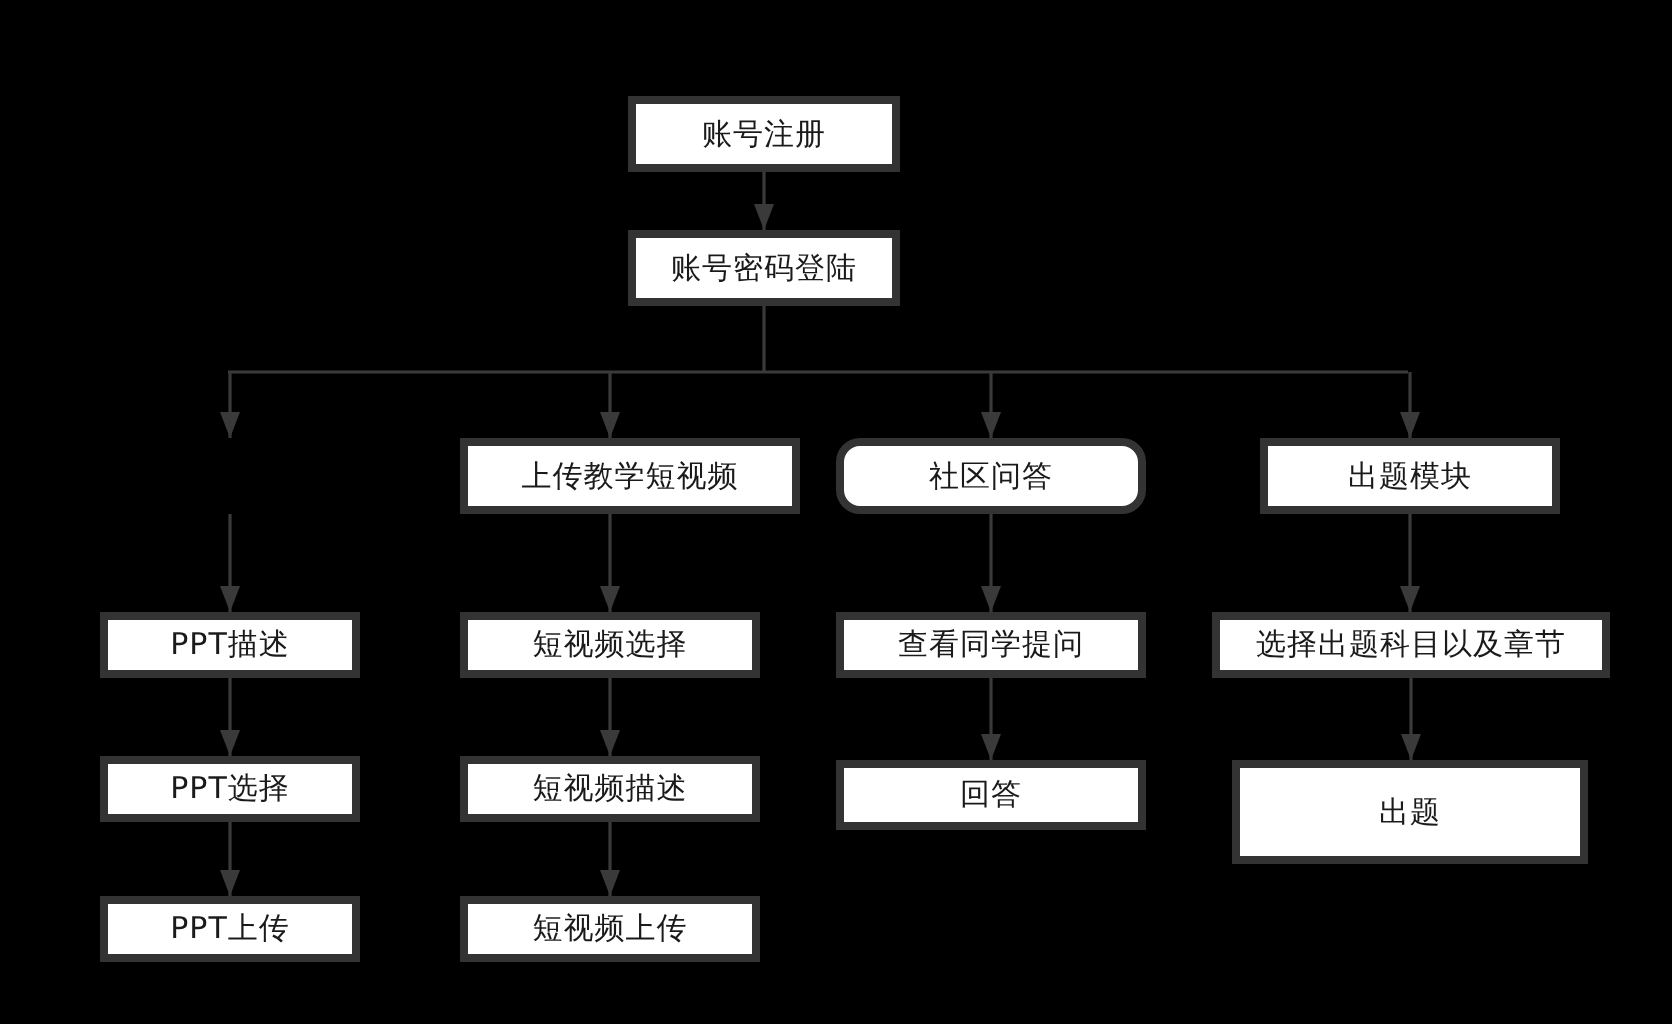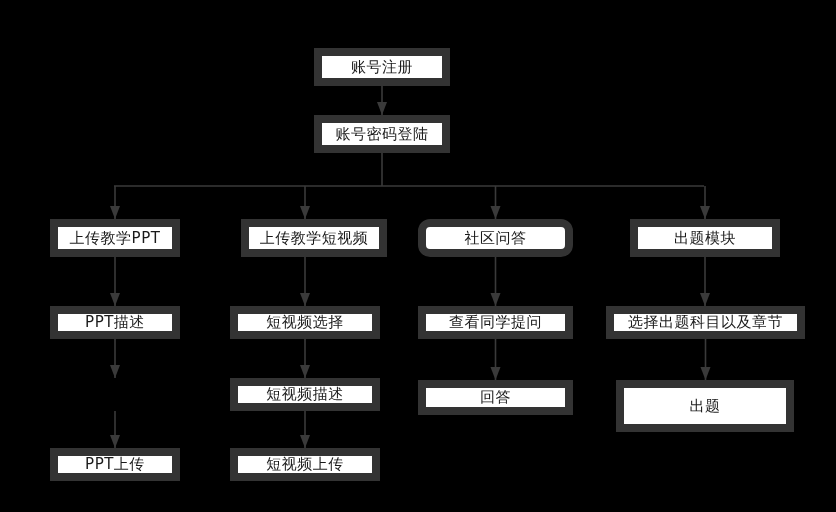--- a/index.html
+++ b/index.html
@@ -24,21 +24,21 @@
     left: 0;
     top: 0;
     width: 836px;
     height: 512px;
     pointer-events: none;
   }
   .node {
     position: absolute;
     box-sizing: border-box;
     background: #ffffff;
-    border: 8px solid #14b8a6;
+    border: 4px solid #14b8a6;
     color: #1a1a1a;
     display: flex;
     align-items: center;
     justify-content: center;
     font-size: 15px;
     line-height: 1;
     letter-spacing: 0.5px;
     white-space: nowrap;
     z-index: 2;
   }
@@ -83,44 +83,44 @@
       <polygon points="300,435 310,435 305,448" fill="#3a3a3a"></polygon>
       <line x1="382" y1="153" x2="382" y2="186" stroke="#3a3a3a" stroke-width="1.6"></line>
       <line x1="114" y1="186" x2="704" y2="186" stroke="#3a3a3a" stroke-width="1.6"></line>
     </svg>
 <div class="node" style="left: 314px; top: 48px; width: 136px; height: 38px; background: rgb(255, 255, 255); border-color: rgb(51, 51, 51); color: rgb(26, 26, 26);">
       <span class="node-label">账号注册</span>
     </div>
     <div class="node" style="left: 314px; top: 115px; width: 136px; height: 38px; background: rgb(255, 255, 255); border-color: rgb(51, 51, 51); color: rgb(26, 26, 26);">
       <span class="node-label">账号密码登陆</span>
     </div>
-    <div class="node" style="left: 50px; top: 219px; width: 130px; height: 38px; background: rgb(255, 255, 255); border-color: rgb(51, 51, 51); color: rgb(26, 26, 26);">
-      <span class="node-label">上传教学PPT</span>
-    </div>
-    <div class="node" style="left: 241px; top: 219px; width: 146px; height: 38px; background: rgb(255, 255, 255); border-color: rgb(51, 51, 51); color: rgb(26, 26, 26);">
+    <div class="node" style="left: 230px; top: 219px; width: 170px; height: 38px; background: rgb(255, 255, 255); border-color: rgb(51, 51, 51); color: rgb(26, 26, 26);">
       <span class="node-label">上传教学短视频</span>
     </div>
     <div class="node" style="left: 418px; top: 219px; width: 155px; height: 38px; background: rgb(255, 255, 255); border-color: rgb(51, 51, 51); color: rgb(26, 26, 26); border-radius: 12px;">
       <span class="node-label">社区问答</span>
     </div>
     <div class="node" style="left: 630px; top: 219px; width: 150px; height: 38px; background: rgb(255, 255, 255); border-color: rgb(51, 51, 51); color: rgb(26, 26, 26);">
       <span class="node-label">出题模块</span>
     </div>
     <div class="node" style="left: 50px; top: 306px; width: 130px; height: 33px; background: rgb(255, 255, 255); border-color: rgb(51, 51, 51); color: rgb(26, 26, 26);">
       <span class="node-label">PPT描述</span>
     </div>
     <div class="node" style="left: 230px; top: 306px; width: 150px; height: 33px; background: rgb(255, 255, 255); border-color: rgb(51, 51, 51); color: rgb(26, 26, 26);">
       <span class="node-label">短视频选择</span>
     </div>
     <div class="node" style="left: 418px; top: 306px; width: 155px; height: 33px; background: rgb(255, 255, 255); border-color: rgb(51, 51, 51); color: rgb(26, 26, 26);">
       <span class="node-label">查看同学提问</span>
     </div>
     <div class="node" style="left: 606px; top: 306px; width: 199px; height: 33px; background: rgb(255, 255, 255); border-color: rgb(51, 51, 51); color: rgb(26, 26, 26);">
       <span class="node-label">选择出题科目以及章节</span>
     </div>
+    <div class="node" style="left: 50px; top: 378px; width: 130px; height: 33px; background: rgb(255, 255, 255); border-color: rgb(51, 51, 51); color: rgb(26, 26, 26);">
+      <span class="node-label">PPT选择</span>
+    </div>
     <div class="node" style="left: 230px; top: 378px; width: 150px; height: 33px; background: rgb(255, 255, 255); border-color: rgb(51, 51, 51); color: rgb(26, 26, 26);">
       <span class="node-label">短视频描述</span>
     </div>
     <div class="node" style="left: 418px; top: 380px; width: 155px; height: 35px; background: rgb(255, 255, 255); border-color: rgb(51, 51, 51); color: rgb(26, 26, 26);">
       <span class="node-label">回答</span>
     </div>
     <div class="node" style="left: 616px; top: 380px; width: 178px; height: 52px; background: rgb(255, 255, 255); border-color: rgb(51, 51, 51); color: rgb(26, 26, 26);">
       <span class="node-label">出题</span>
     </div>
     <div class="node" style="left: 50px; top: 448px; width: 130px; height: 33px; background: rgb(255, 255, 255); border-color: rgb(51, 51, 51); color: rgb(26, 26, 26);">

